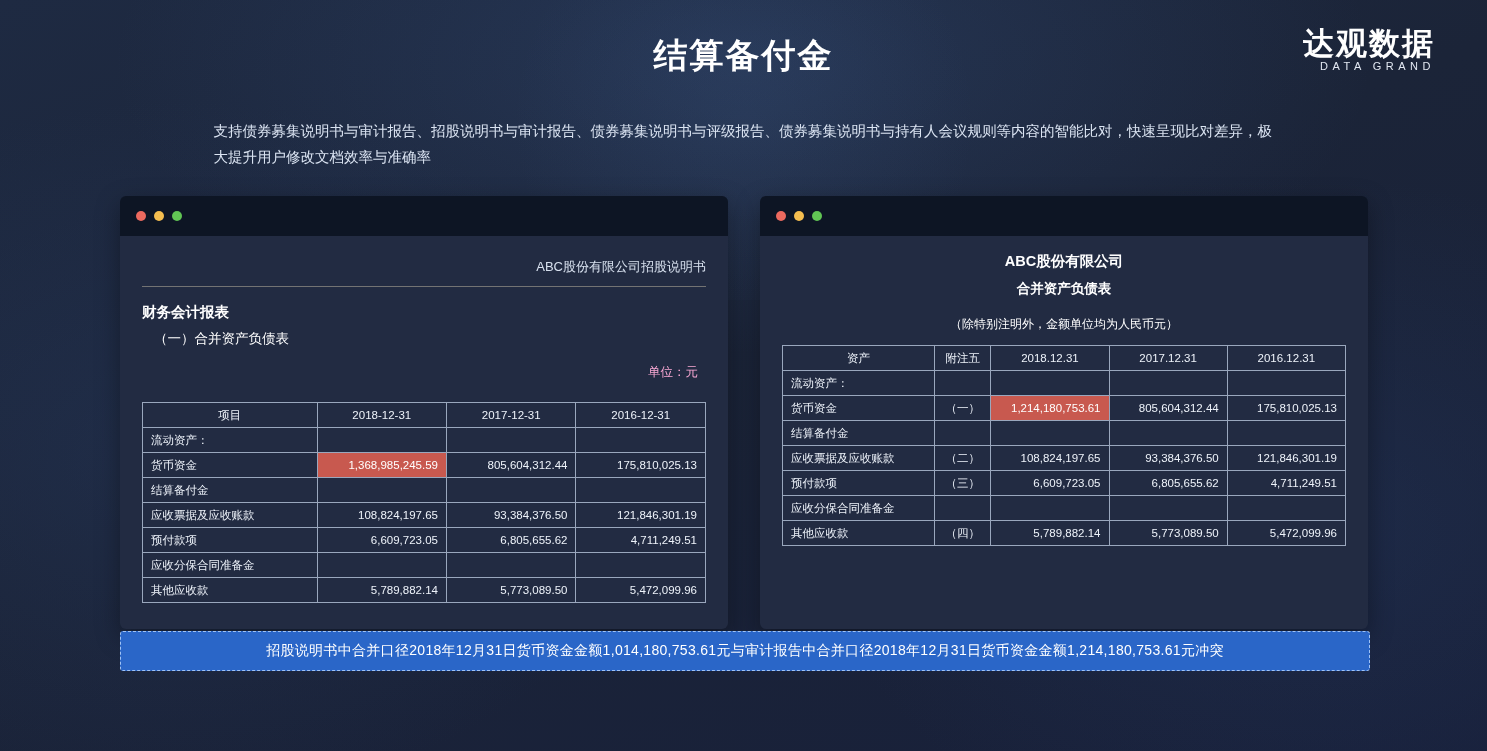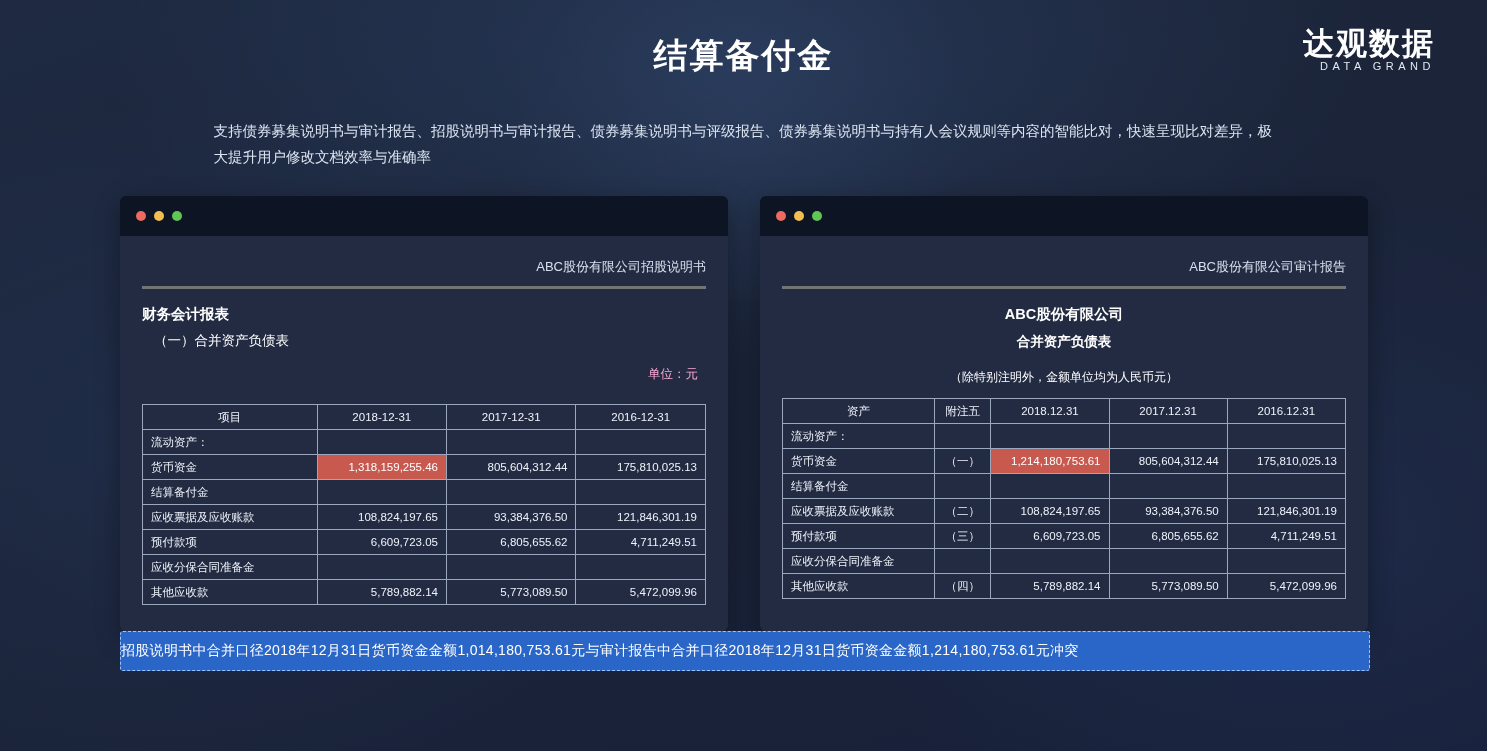--- a/index.html
+++ b/index.html
@@ -107,21 +107,21 @@
   .dot.green { background: #61c554; }
 
   .doc-body {
     padding: 16px 22px 26px 22px;
   }
   .doc-head {
     text-align: right;
     font-size: 13px;
     color: #d7e0ee;
     padding: 6px 0 10px 0;
-    border-bottom: 3px solid #737373;
+    border-bottom: 1px solid #737373;
     margin-bottom: 16px;
   }
   .doc-title-left {
     font-size: 14.5px;
     font-weight: bold;
     color: #ffffff;
     margin-bottom: 8px;
   }
   .doc-sub-left {
     font-size: 13.5px;
@@ -173,21 +173,21 @@
     position: absolute;
     left: 120px;
     top: 631px;
     width: 1248px;
     height: 38px;
     background: #2a66c8;
     border: 1px dashed #9fc2f5;
     border-radius: 3px;
     display: flex;
     align-items: center;
-    justify-content: flex-start;
+    justify-content: center;
     font-size: 14px;
     color: #ffffff;
     letter-spacing: .3px;
   }
 </style>
 </head>
 <body>
 
 <div class="page">
   <div class="bg-figure"></div>
@@ -230,21 +230,21 @@
           </thead>
           <tbody>
             <tr>
               <td class="label">流动资产：</td>
               <td class="num"></td>
               <td class="num"></td>
               <td class="num"></td>
             </tr>
             <tr>
               <td class="label">货币资金</td>
-              <td class="diff">1,318,159,255.46</td>
+              <td class="diff">1,368,985,245.59</td>
               <td class="num">805,604,312.44</td>
               <td class="num">175,810,025.13</td>
             </tr>
             <tr>
               <td class="label">结算备付金</td>
               <td class="num"></td>
               <td class="num"></td>
               <td class="num"></td>
             </tr>
             <tr>
@@ -276,21 +276,20 @@
       </div>
     </div>
 
     <div class="window right">
       <div class="titlebar">
         <span class="dot red"></span>
         <span class="dot yellow"></span>
         <span class="dot green"></span>
       </div>
       <div class="doc-body">
-        <div class="doc-head">ABC股份有限公司审计报告</div>
         <div class="doc-center">
           <div class="l1">ABC股份有限公司</div>
           <div class="l2">合并资产负债表</div>
           <div class="l3">（除特别注明外，金额单位均为人民币元）</div>
         </div>
         <table>
           <colgroup>
             <col style="width:27%">
             <col style="width:10%">
             <col style="width:21%">

